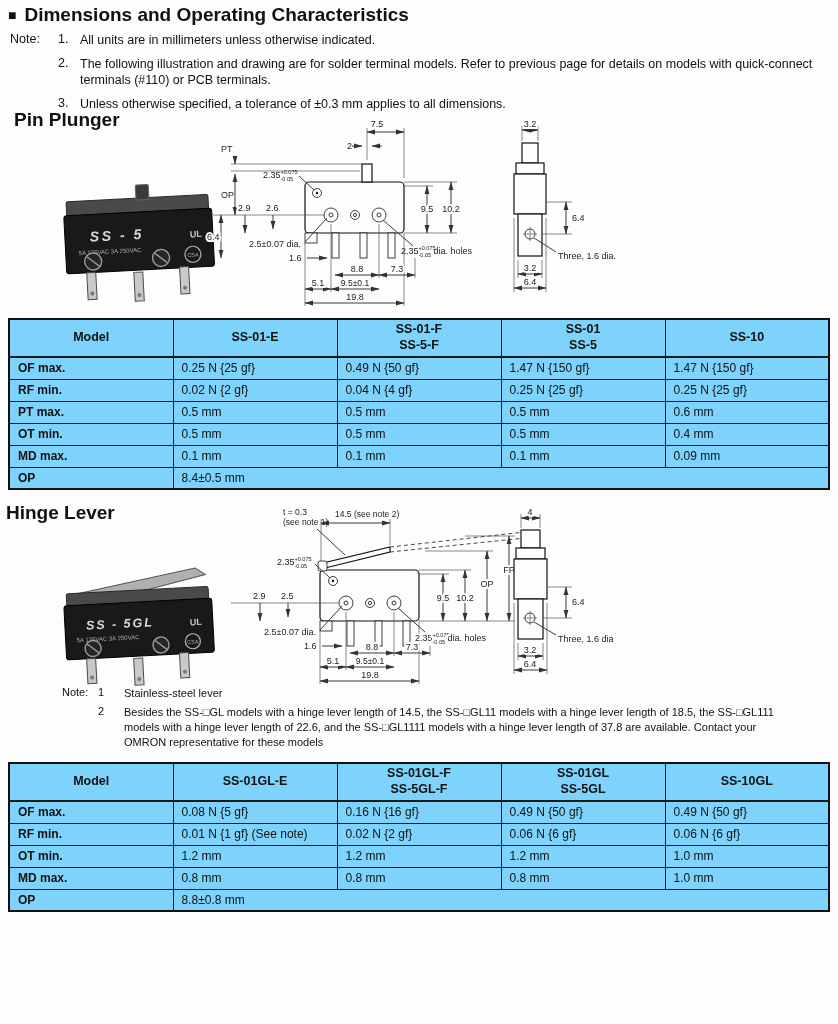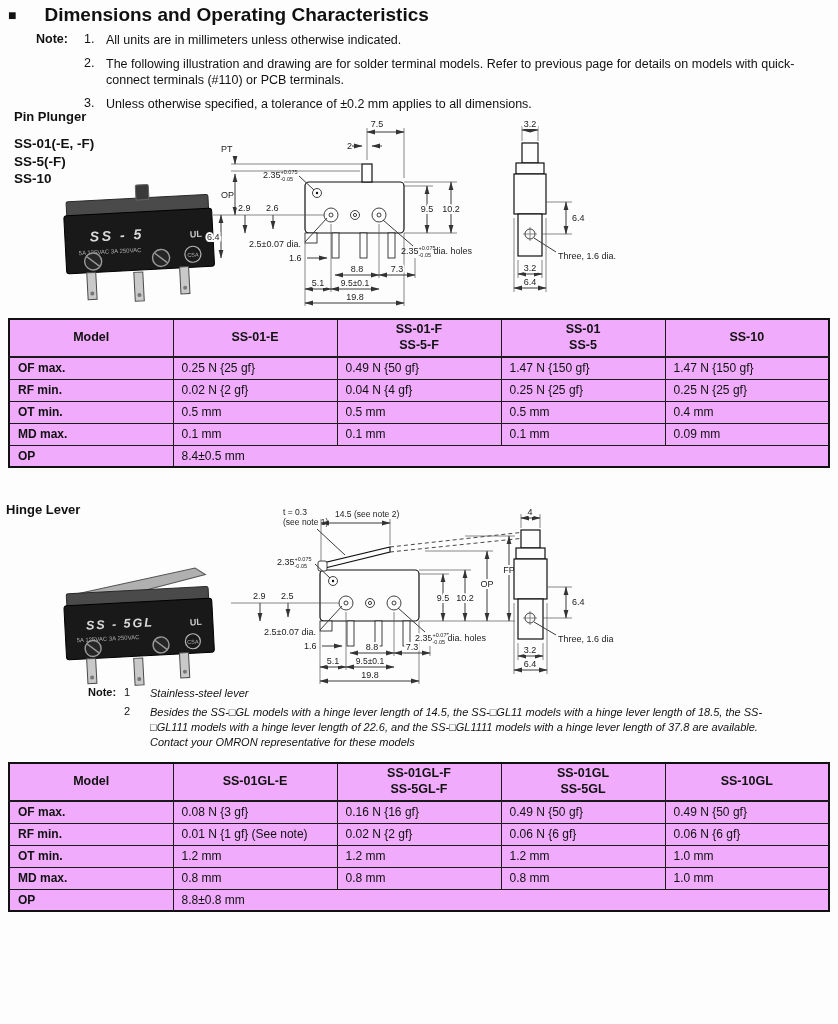--- a/index.html
+++ b/index.html
@@ -2,43 +2,43 @@
 <html><head>
 <meta charset="utf-8">
 <style>
   * { margin:0; padding:0; box-sizing:border-box; }
   html,body { background:#ddd; }
   body { font-family:"Liberation Sans", sans-serif; }
   .page { position:relative; width:838px; height:1024px; margin:0 auto; background:#fdfdfd; color:#111; overflow:hidden; }
 
   .title-row { position:absolute; top:4px; left:8px; display:flex; align-items:center; gap:8px; }
   .bullet { font-size:14px; line-height:1; }
-  .title-row h1 { font-size:19px; font-weight:bold;margin-left:20px; }
+  .title-row h1 { font-size:19px; font-weight:bold; }
 
   .notes { position:absolute; top:32px; left:10px; width:818px; font-size:12.5px; }
   .note-row { display:flex; margin-bottom:7px; }
-  .note-label { width:48px; font-weight:bold; flex:none;margin-left:26px; }
+  .note-label { width:48px; font-weight:normal; flex:none; }
   .note-num { width:22px; flex:none; }
   .note-text { flex:1; line-height:1.32; }
 
-  .sec-heading { position:absolute; font-size:13px; font-weight:bold; }
+  .sec-heading { position:absolute; font-size:19px; font-weight:bold; }
   .models { position:absolute; font-size:13.5px; font-weight:bold; line-height:1.3; }
 
   .spec-table { position:absolute; left:8px; width:822px; border-collapse:collapse; table-layout:fixed;
-                border:2.5px solid #111; background:#f0abfc; }
+                border:2.5px solid #111; background:#7dd3fc; }
   .spec-table th, .spec-table td { border:1.5px solid #1a1a1a; font-size:12px; padding:2px 8px; text-align:left; }
   .spec-table thead th { height:38px; text-align:center; vertical-align:middle; white-space:pre-line;
                          border-bottom:2.5px solid #1a1a1a; font-size:12.5px; line-height:1.25; }
   .spec-table tbody tr { height:22px; }
   .spec-table tbody th { font-weight:bold; }
 
   .sub-notes { position:absolute; font-size:11px; }
   .sub-notes .note-label { width:36px; }
   .sub-notes .note-num { width:26px; }
-  .sub-notes .note-text { line-height:1.35;font-style:italic; }
+  .sub-notes .note-text { line-height:1.35; }
 
   svg { position:absolute; overflow:visible; }
   svg text { font-family:"Liberation Sans", sans-serif; }
   .dl  { font-size:9px; fill:#222; }
   .dl2 { font-size:8.5px; fill:#222; }
   .sup { font-size:5.5px; }
   .bgl { paint-order:stroke; stroke:#fdfdfd; stroke-width:4px; fill:#222; }
   .mid { text-anchor:middle; }
   .dim { stroke:#3a3a3a; stroke-width:1; fill:none; }
   .ext { stroke:#555; stroke-width:0.7; fill:none; }
@@ -63,30 +63,25 @@
       <div class="note-text">All units are in millimeters unless otherwise indicated.</div>
     </div>
     <div class="note-row">
       <div class="note-label"></div>
       <div class="note-num">2.</div>
       <div class="note-text">The following illustration and drawing are for solder terminal models. Refer to previous page for details on models with quick-connect terminals (#110) or PCB terminals.</div>
     </div>
     <div class="note-row">
       <div class="note-label"></div>
       <div class="note-num">3.</div>
-      <div class="note-text">Unless otherwise specified, a tolerance of ±0.2 mm applies to all dimensions.</div>
+      <div class="note-text">Unless otherwise specified, a tolerance of ±0.3 mm applies to all dimensions.</div>
     </div>
   </div>
 
   <div class="sec-heading" style="top:109px; left:14px;">Pin Plunger</div>
-  <div class="models" style="top:135px; left:14px;">
-    <div>SS-01(-E, -F)</div>
-    <div>SS-5(-F)</div>
-    <div>SS-10</div>
-  </div>
 
   <svg style="left:40px; top:172px;" width="200" height="132" viewBox="0 0 200 132">
     <g transform="rotate(-3 100 66)">
       <rect x="28" y="26" width="142" height="16" rx="2" fill="#4a4a4a" stroke="#2a2a2a"></rect>
       <rect x="98" y="13" width="13" height="15" rx="1.5" fill="#3a3a3a" stroke="#666"></rect>
       <rect x="25" y="40" width="148" height="58" rx="3" fill="#191919" stroke="#000"></rect>
       <text x="50" y="67" fill="#d9d9d9" font-size="14" font-weight="bold" font-style="italic" letter-spacing="2.5">SS - 5</text>
       <text x="150" y="68" fill="#cccccc" font-size="9" font-weight="bold">UL</text>
       <text x="38" y="80" fill="#a8a8a8" font-size="6">5A 125VAC  3A 250VAC</text>
       <g>
@@ -268,20 +263,27 @@
         <td>1.47 N {150 gf}</td>
       </tr>
       <tr>
         <th>RF min.</th>
         <td>0.02 N {2 gf}</td>
         <td>0.04 N {4 gf}</td>
         <td>0.25 N {25 gf}</td>
         <td>0.25 N {25 gf}</td>
       </tr>
       <tr>
+        <th>PT max.</th>
+        <td>0.5 mm</td>
+        <td>0.5 mm</td>
+        <td>0.5 mm</td>
+        <td>0.6 mm</td>
+      </tr>
+      <tr>
         <th>OT min.</th>
         <td>0.5 mm</td>
         <td>0.5 mm</td>
         <td>0.5 mm</td>
         <td>0.4 mm</td>
       </tr>
       <tr>
         <th>MD max.</th>
         <td>0.1 mm</td>
         <td>0.1 mm</td>
@@ -485,21 +487,21 @@
         <th>SS-01GL-F
 SS-5GL-F</th>
         <th>SS-01GL
 SS-5GL</th>
         <th>SS-10GL</th>
       </tr>
     </thead>
     <tbody>
       <tr>
         <th>OF max.</th>
-        <td>0.08 N {3 gf}</td>
+        <td>0.08 N {5 gf}</td>
         <td>0.16 N {16 gf}</td>
         <td>0.49 N {50 gf}</td>
         <td>0.49 N {50 gf}</td>
       </tr>
       <tr>
         <th>RF min.</th>
         <td>0.01 N {1 gf} (See note)</td>
         <td>0.02 N {2 gf}</td>
         <td>0.06 N {6 gf}</td>
         <td>0.06 N {6 gf}</td>

